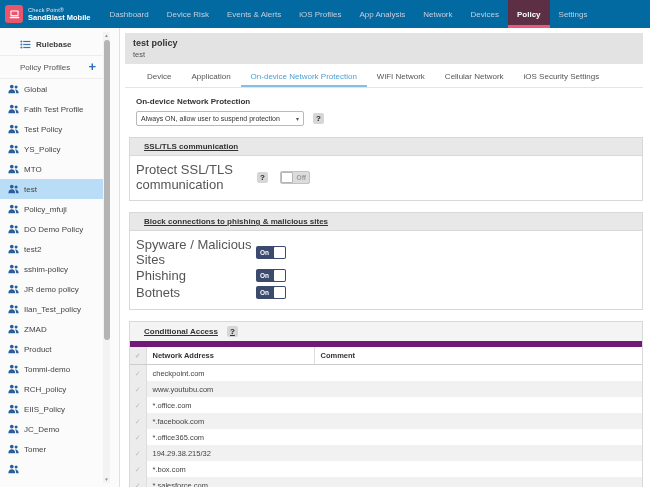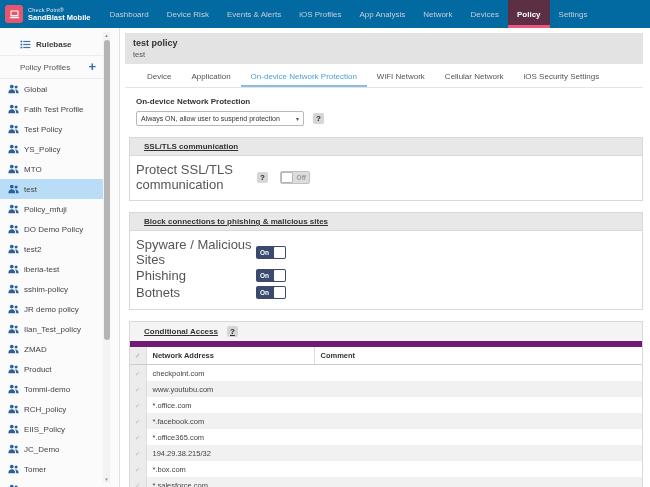--- a/index.html
+++ b/index.html
@@ -264,31 +264,20 @@
                 <svg viewBox="0 0 16 14" fill="#2a5f9e">
                   <circle cx="5.5" cy="3.5" r="2.7"></circle>
                   <path d="M0.5 13 C0.5 9.5 2.7 7.5 5.5 7.5 C8.3 7.5 10.5 9.5 10.5 13 Z"></path>
                   <circle cx="11.8" cy="4.2" r="2.2"></circle>
                   <path d="M10.8 7.8 C13.4 8.1 15.5 9.8 15.5 13 L11.8 13 C11.8 11 11.4 9 10.2 8.2 Z"></path>
                 </svg>
               </span>
               <span class="profile-label">test2</span>
             </div>
 
-            <div class="profile-item">
-              <span class="profile-icon">
-                <svg viewBox="0 0 16 14" fill="#2a5f9e">
-                  <circle cx="5.5" cy="3.5" r="2.7"></circle>
-                  <path d="M0.5 13 C0.5 9.5 2.7 7.5 5.5 7.5 C8.3 7.5 10.5 9.5 10.5 13 Z"></path>
-                  <circle cx="11.8" cy="4.2" r="2.2"></circle>
-                  <path d="M10.8 7.8 C13.4 8.1 15.5 9.8 15.5 13 L11.8 13 C11.8 11 11.4 9 10.2 8.2 Z"></path>
-                </svg>
-              </span>
-              <span class="profile-label">iberia-test</span>
-            </div>
 
             <div class="profile-item">
               <span class="profile-icon">
                 <svg viewBox="0 0 16 14" fill="#2a5f9e">
                   <circle cx="5.5" cy="3.5" r="2.7"></circle>
                   <path d="M0.5 13 C0.5 9.5 2.7 7.5 5.5 7.5 C8.3 7.5 10.5 9.5 10.5 13 Z"></path>
                   <circle cx="11.8" cy="4.2" r="2.2"></circle>
                   <path d="M10.8 7.8 C13.4 8.1 15.5 9.8 15.5 13 L11.8 13 C11.8 11 11.4 9 10.2 8.2 Z"></path>
                 </svg>
               </span>

